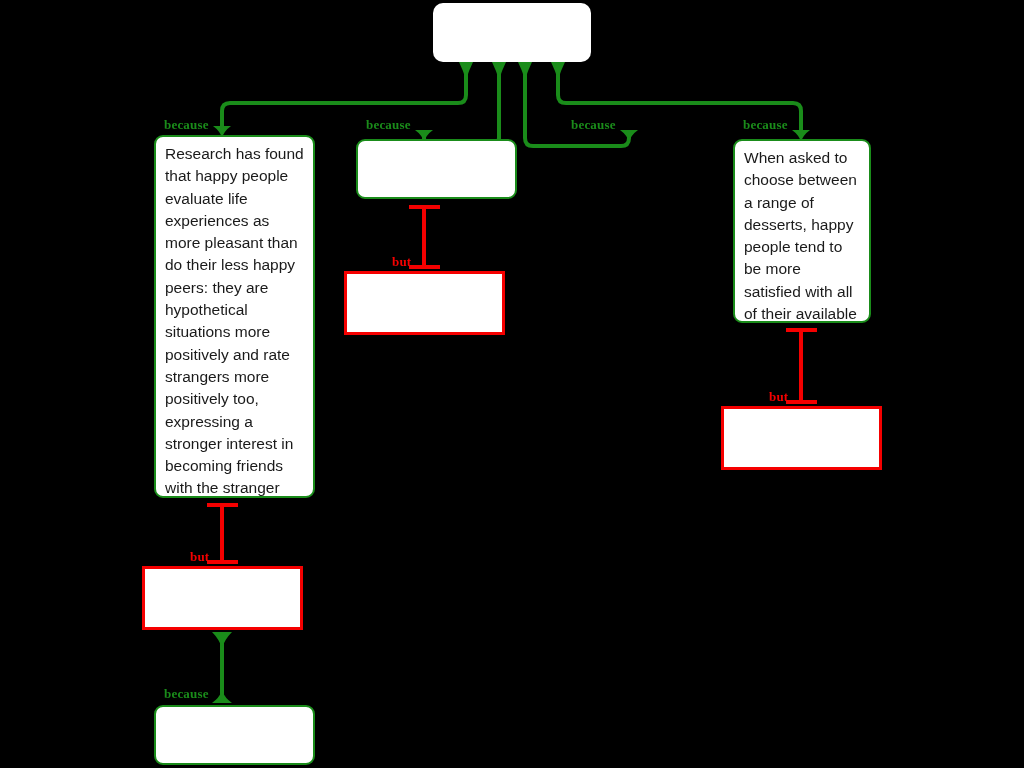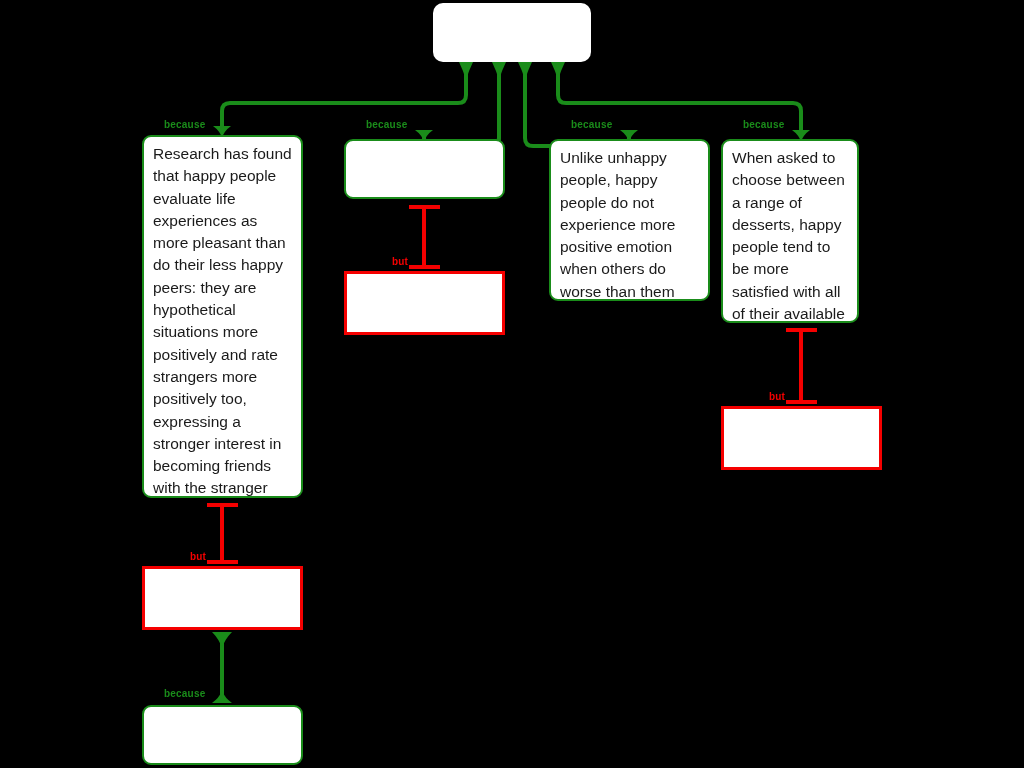--- a/index.html
+++ b/index.html
@@ -12,20 +12,21 @@
 
   .node{
     position:absolute;
     background:#ffffff;
     box-sizing:border-box;
     overflow:hidden;
   }
   .node.green{
     border:2px solid #1a8c1a;
     border-radius:9px;
+    margin-left:12px;
   }
   .node.red{
     border:3px solid #f50000;
     border-radius:0;
   }
   .node.root{
     border:0;
     border-radius:10px;
   }
   .node .txt{
@@ -33,25 +34,26 @@
     color:#1a1a1a;
     font-size:15.5px;
     line-height:22.3px;
     padding:6px 9px 0 9px;
     white-space:pre-wrap;
     word-wrap:break-word;
   }
 
   .conn-label{
     position:absolute;
-    font-size:10px;
+    font-size:13px;
     font-weight:bold;
     letter-spacing:0.2px;
     line-height:11px;
     white-space:nowrap;
+    font-family:Liberation Serif, serif;
   }
   .conn-label.because{color:#1a8c1a;}
   .conn-label.but{color:#f50000;}
 
   svg .gstroke{fill:none;stroke:#1a8c1a;}
   svg .gfill{fill:#1a8c1a;}
   svg .rstroke{fill:none;stroke:#f50000;}
 </style>
 </head>
 <body>
@@ -124,23 +126,20 @@
   </div>
 
   <div class="node green" style="left:142px;top:135px;width:161px;height:363px;">
     <span class="txt">Research has found that happy people evaluate life experiences as more pleasant than do their less happy peers: they are hypothetical situations more positively and rate strangers more positively too, expressing a stronger interest in becoming friends with the stranger</span>
   </div>
 
   <div class="node green" style="left:344px;top:139px;width:161px;height:60px;">
     <span class="txt"></span>
   </div>
 
-  <div class="node green" style="left:549px;top:139px;width:161px;height:162px;">
-    <span class="txt">Unlike unhappy people, happy people do not experience more positive emotion when others do worse than them</span>
-  </div>
 
   <div class="node green" style="left:721px;top:139px;width:138px;height:184px;">
     <span class="txt">When asked to choose between a range of desserts, happy people tend to be more satisfied with all of their available options</span>
   </div>
 
   <div class="node red" style="left:142px;top:566px;width:161px;height:64px;">
     <span class="txt"></span>
   </div>
 
   <div class="node red" style="left:344px;top:271px;width:161px;height:64px;">

